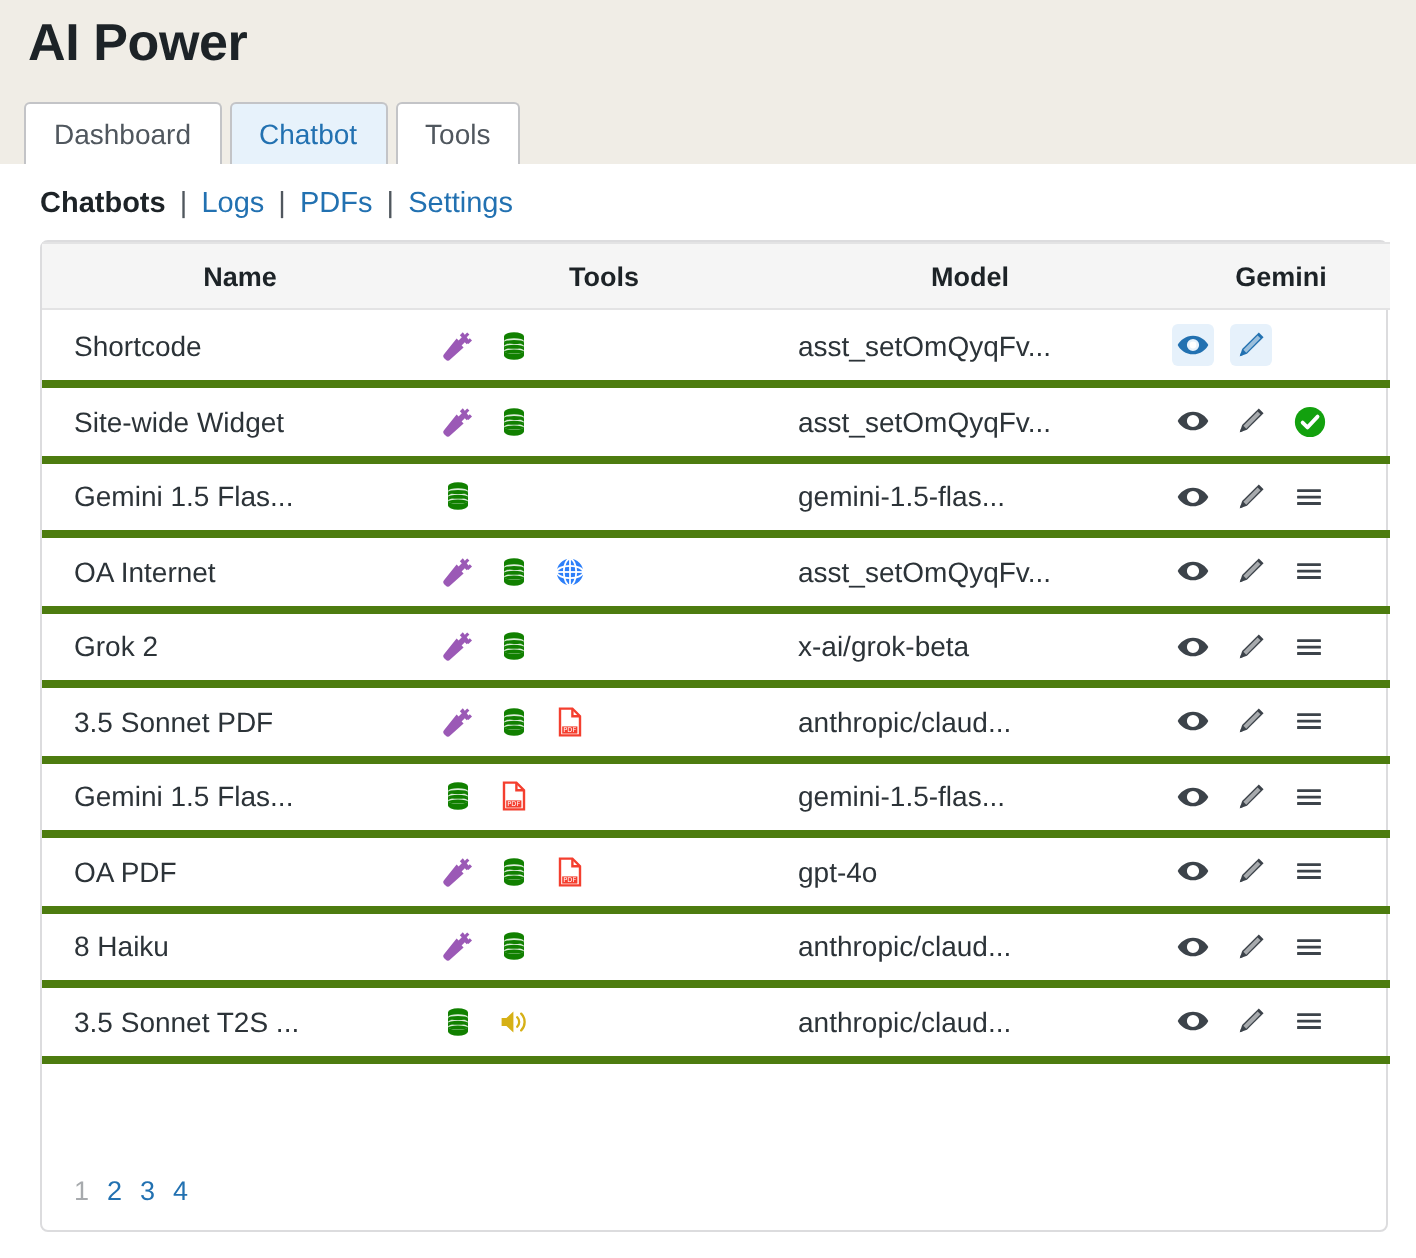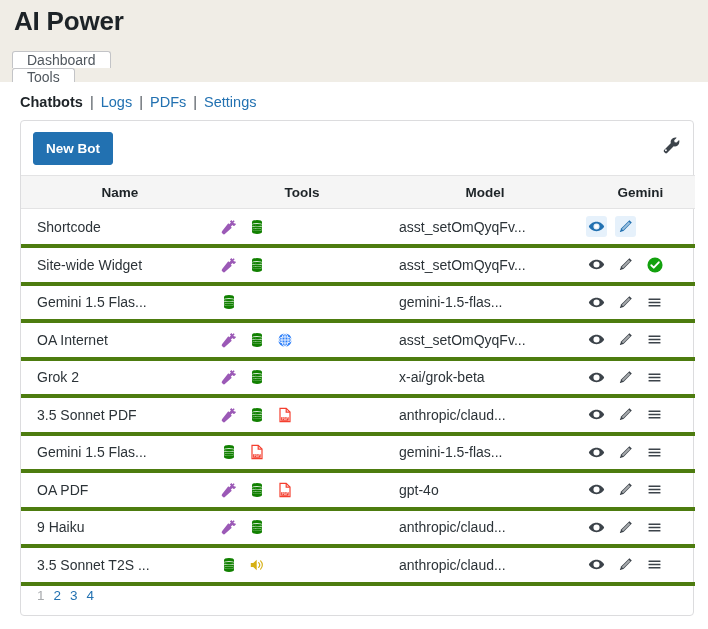--- a/index.html
+++ b/index.html
@@ -32,22 +32,21 @@
     color: #1d2327;
     letter-spacing: -0.2px;
   }
   
   #nav-tabs {
     position: absolute;
     left: 12px;
     top: 51px;
     height: 31px;
     display: flex;
-    align-items: flex-start;
-    flex-direction: column;
+    align-items: center;
   }
   .nav-tab {
     box-sizing: border-box;
     height: 31px;
     padding: 0 14px;
     display: flex;
     align-items: center;
     background: #ffffff;
     border: 1px solid #c3c4c7;
     border-bottom: none;
@@ -212,50 +211,43 @@
 </style>
 </head>
 <body>
 
 <div id="top-band">
   <div id="page-title">AI Power</div>
   <div id="nav-tabs">
     <div class="nav-tab">
       <span>Dashboard</span>
     </div>
+    <div class="nav-tab active">
+      <span>Chatbot</span>
+    </div>
     <div class="nav-tab">
       <span>Tools</span>
     </div>
   </div>
 </div>
 
 <div id="content">
 
   <div id="subnav">
     <span class="crumb-current">Chatbots</span>
     <span class="sep">|</span>
     <a>Logs</a>
     <span class="sep">|</span>
     <a>PDFs</a>
     <span class="sep">|</span>
     <a>Settings</a>
   </div>
 
   <div id="card">
 
-    <div id="card-toolbar">
-      <div id="new-bot-button">
-        <span>New Bot</span>
-      </div>
-      <div id="wrench-button">
-        <svg class="ico-svg" width="20" height="20" viewBox="0 0 20 20" aria-hidden="true">
-          <path fill="#3c434a" d="M14.2 2.6a4.6 4.6 0 0 0-4.47 5.7L3.1 14.93a1.4 1.4 0 0 0 0 1.98l.99 1a1.4 1.4 0 0 0 1.98 0l6.63-6.63a4.6 4.6 0 0 0 5.7-4.47c0-.6-.11-1.17-.32-1.7l-2.48 2.5-1.98-.4-.4-1.98 2.5-2.48c-.53-.2-1.1-.32-1.7-.32zM4.9 16.2a.95.95 0 1 1 0-1.9.95.95 0 0 1 0 1.9z"></path>
-        </svg>
-      </div>
-    </div>
 
     <table id="bots-table">
       <thead>
         <tr>
           <th class="col-name">Name</th>
           <th class="col-tools">Tools</th>
           <th class="col-model">Model</th>
           <th class="col-actions">Gemini</th>
         </tr>
       </thead>
@@ -689,21 +681,21 @@
         <rect x="3" y="5.4" width="14" height="1.7" rx="0.3"></rect>
         <rect x="3" y="9.2" width="14" height="1.7" rx="0.3"></rect>
         <rect x="3" y="13" width="14" height="1.7" rx="0.3"></rect>
       </g>
     </svg>
                 </div>
               </div>
             </td>
           </tr>
           <tr>
-            <td class="cell-name">9 Haiku</td>
+            <td class="cell-name">8 Haiku</td>
             <td class="cell-tools">
               <div class="tool-icons">
                 <span>
                   <svg class="tool-ico" viewBox="0 0 16 16" aria-hidden="true">
       <path fill="#9b59b6" d="M10.4 1.1 8.9 2.6l1 1-1.6 1.6-1-1L1.2 11.9a1.6 1.6 0 0 0 0 2.3l.6.6a1.6 1.6 0 0 0 2.3 0l6.7-6.1-1-1 1.6-1.6 1 1 1.5-1.5-3.5-4.5z"></path>
       <path fill="#9b59b6" d="M12.6 1.2l1.1 1.1-1.8 1.8-1.1-1.1zM13.9 4.1l1.1 1.1-1.8 1.8-1.1-1.1z"></path>
     </svg>
                 </span>
                 <span>
                   <svg class="tool-ico" viewBox="0 0 16 16" aria-hidden="true">

